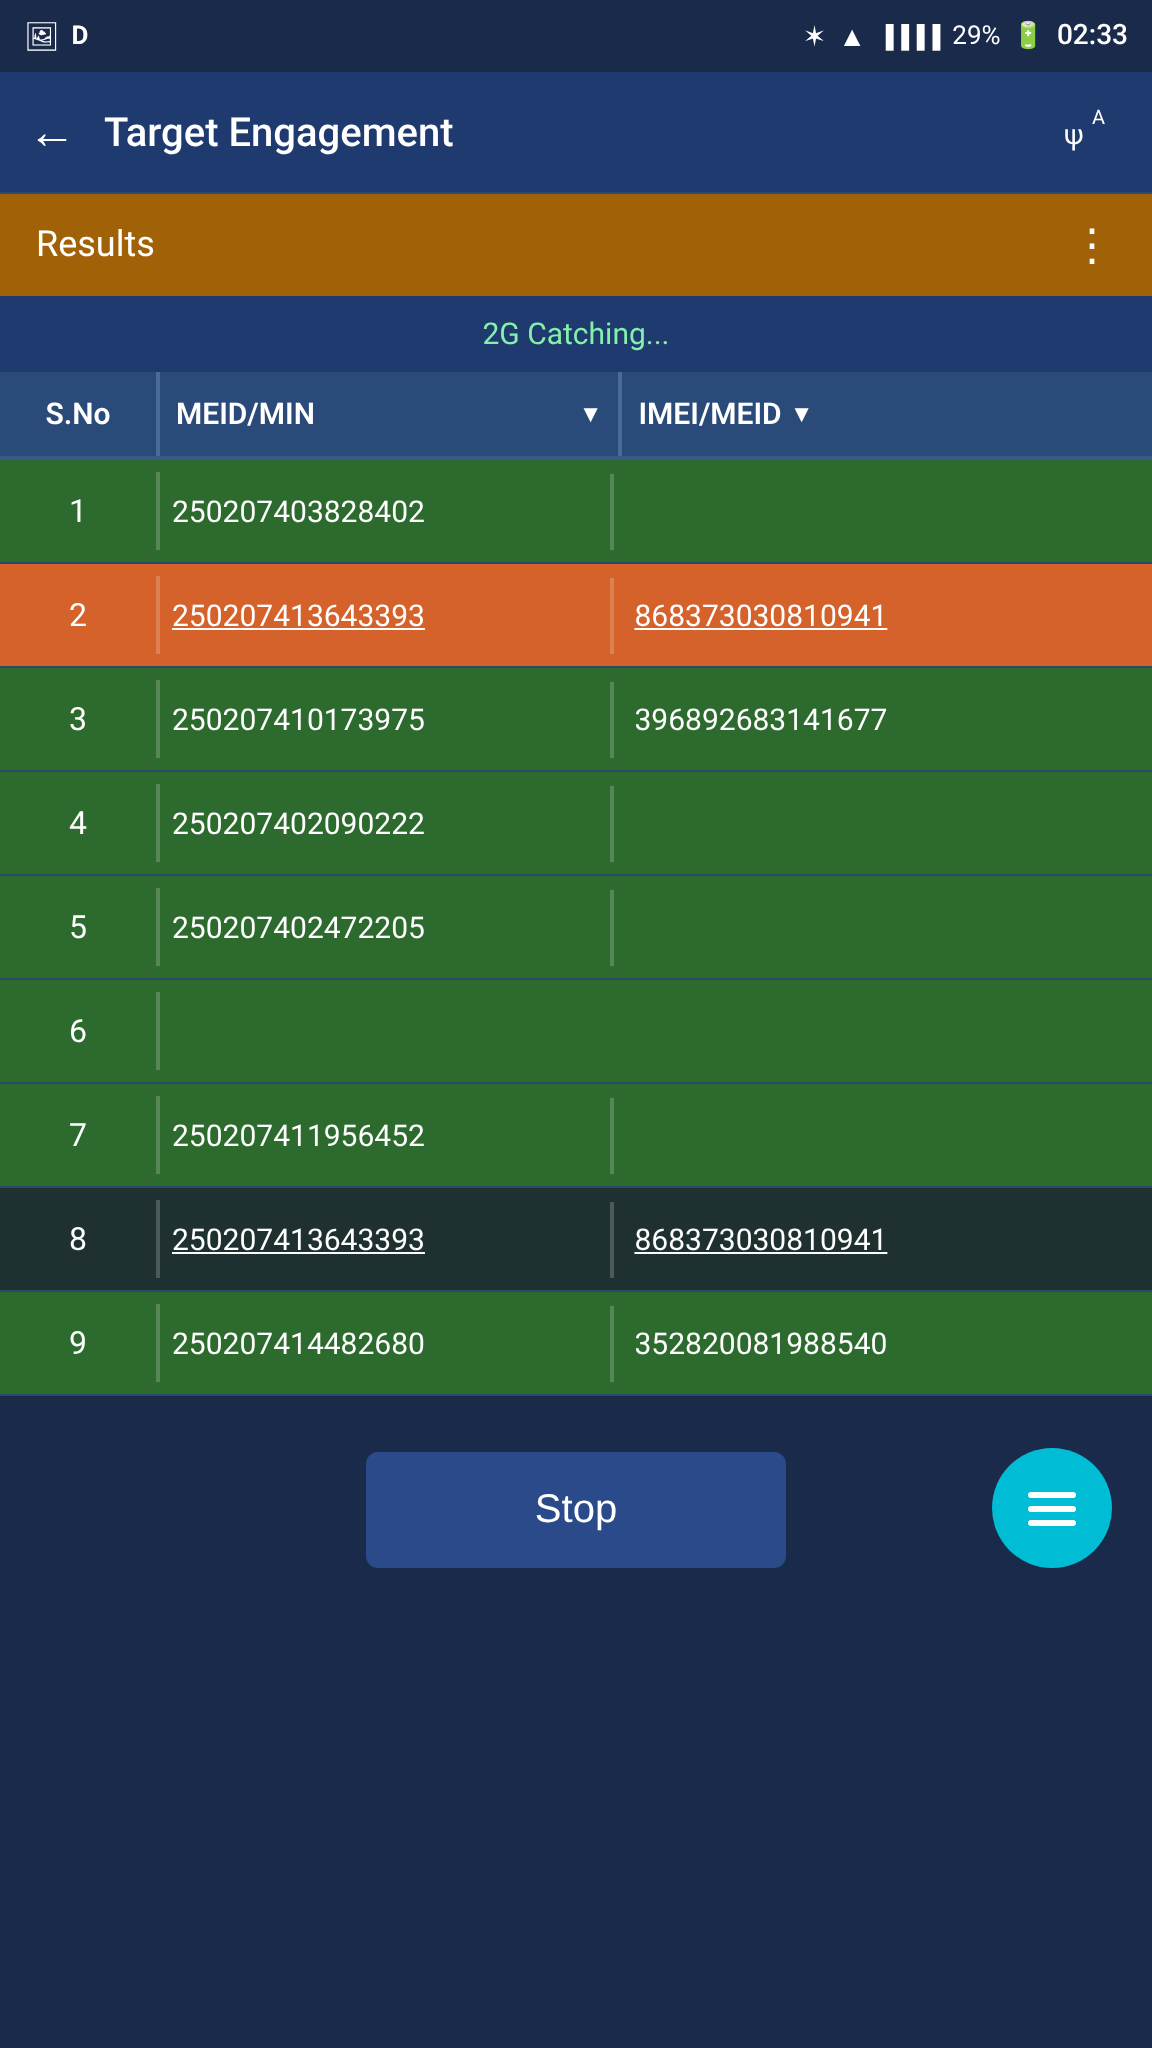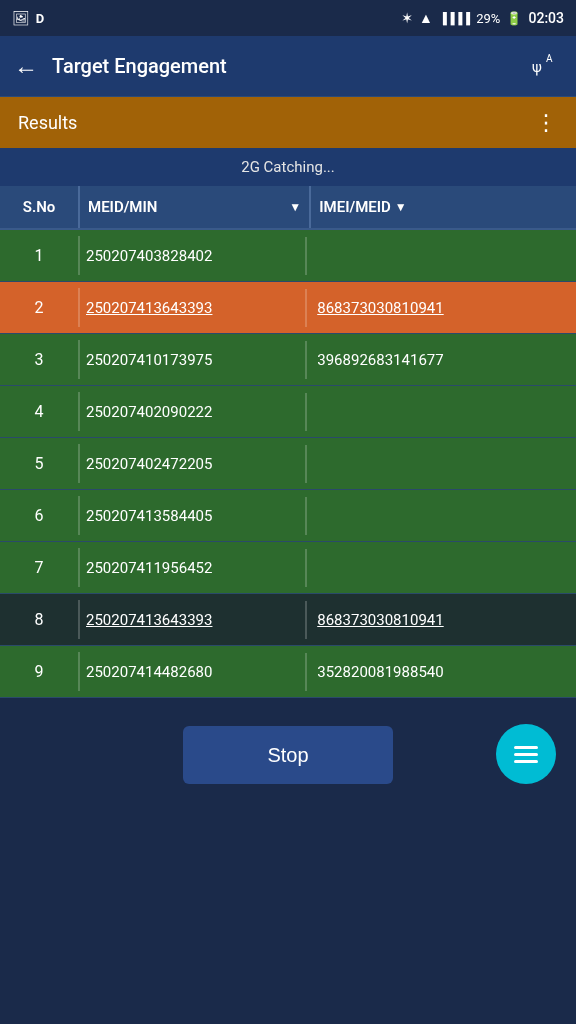--- a/index.html
+++ b/index.html
@@ -68,21 +68,21 @@
       cursor: pointer;
       letter-spacing: 1px;
     }
 
     
     .catching-status {
       background: #1e3a6e;
       text-align: center;
       padding: 10px;
       font-size: 15px;
-      color: #e5e5e5;
+      color: #86efac;
     }
 
     
     .table-container {
       background: #eab308;
       margin: 0;
     }
 
     
     .table-header {
@@ -221,21 +221,21 @@
   <div class="status-left">
     <span style="font-size:14px;">🖼</span>
     <span style="font-size:13px; font-weight:bold;">D</span>
   </div>
   <div class="status-right">
     <span style="font-size:14px;">✶</span>
     <span style="font-size:14px;">▲</span>
     <span class="signal-icon">▐▐▐▐</span>
     <span style="font-size:13px;">29%</span>
     <span style="font-size:13px;">🔋</span>
-    <span style="font-size:14px; font-weight:500;">02:03</span>
+    <span style="font-size:14px; font-weight:500;">02:33</span>
   </div>
 </div>
 
 <div class="app-bar">
   <span style="font-size:24px; cursor:pointer;">←</span>
   <span class="app-bar-title">Target Engagement</span>
   <span style="font-size:20px; cursor:pointer;">
     <svg width="30" height="28" viewBox="0 0 30 28">
       <text x="0" y="22" fill="white" font-size="14">ψ</text>
       <text x="14" y="12" fill="white" font-size="10">A</text>
@@ -285,21 +285,20 @@
         <div class="td-imsi">250207402090222</div>
         <div class="td-imei"></div>
       </div>
       <div class="table-row green">
         <div class="td-sno">5</div>
         <div class="td-imsi">250207402472205</div>
         <div class="td-imei"></div>
       </div>
       <div class="table-row green">
         <div class="td-sno">6</div>
-        <div class="td-imsi">250207413584405</div>
         <div class="td-imei"></div>
       </div>
       <div class="table-row green">
         <div class="td-sno">7</div>
         <div class="td-imsi">250207411956452</div>
         <div class="td-imei"></div>
       </div>
       <div class="table-row dark">
         <div class="td-sno">8</div>
         <div class="td-imsi"><span style="text-decoration:underline;">250207413643393</span></div>

